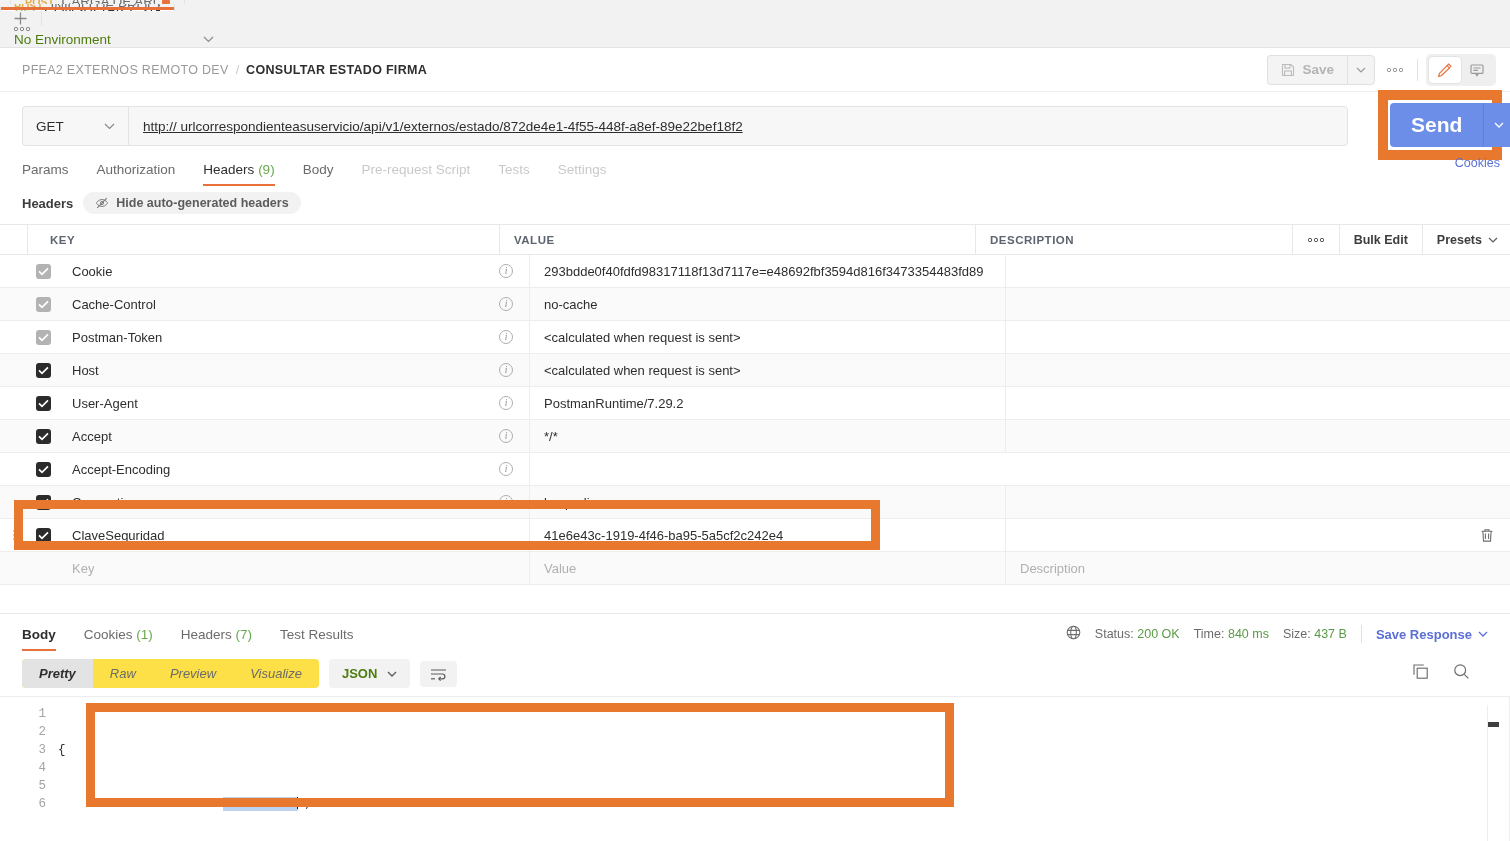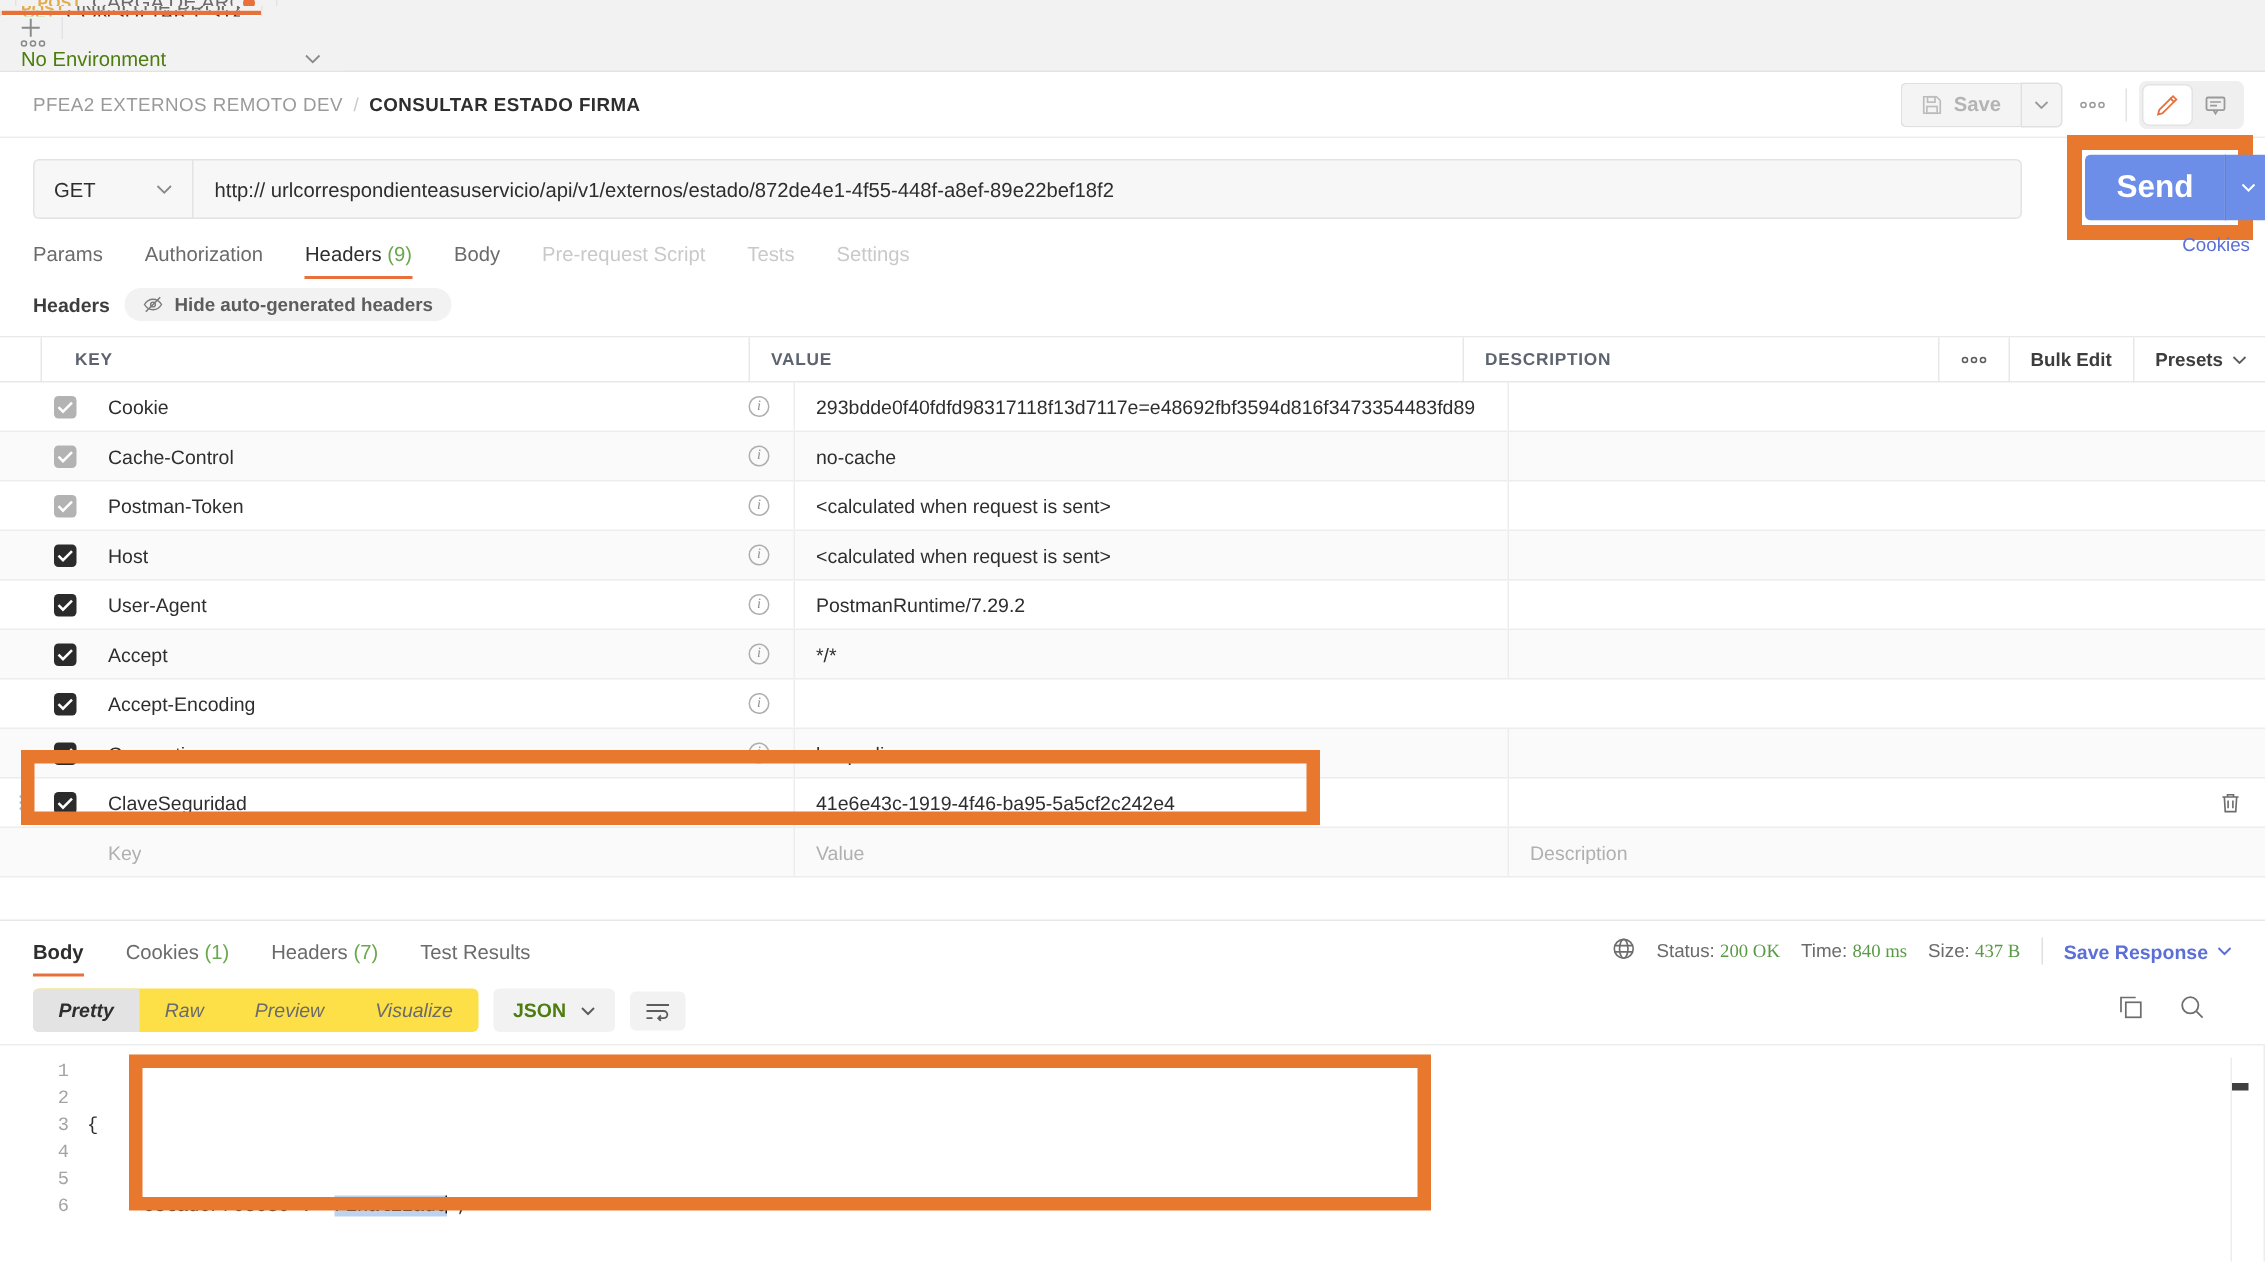--- a/index.html
+++ b/index.html
@@ -113,21 +113,21 @@
   .method-box {
     width: 106px; height: 40px; display: flex; align-items: center;
     justify-content: space-between; padding: 0 13px;
     background: #f7f7f7; border: 1px solid #e3e3e3; border-right: none;
     border-radius: 4px 0 0 4px; font-size: 13.5px; color: #2e2e2e; cursor: pointer;
   }
   .url-box {
     flex: 1; height: 40px; display: flex; align-items: center; padding: 0 14px;
     background: #f7f7f7; border: 1px solid #e3e3e3;
     border-radius: 0 4px 4px 0; font-size: 13.5px; color: #2e2e2e;
-    overflow: hidden; white-space: nowrap; cursor: text;
+    overflow: hidden; white-space: nowrap; cursor: text; text-decoration: underline;
   }
   .send-wrap { width: 140px; position: relative; }
 
   
   .send-hl {
     position: absolute; left: 1378px; top: 90px;
     width: 124px; height: 70px;
     border: 10px solid #e8782d; background: #fff;
     z-index: 30;
   }
@@ -266,21 +266,21 @@
   .rtab.active { color: #2e2e2e; font-weight: bold; }
   .rtab.active:after {
     content:""; position: absolute; left: 0; right: 14px; bottom: 0;
     height: 2px; background: #e8703a;
   }
   .rtab .cnt { color: #6aa84f; font-weight: normal; }
   .resp-status {
     margin-left: auto; display: flex; align-items: center; gap: 14px;
     font-size: 12.5px; color: #6b6b6b;
   }
-  .resp-status .v { color: #5a9a47; font-family: Liberation Serif, serif; }
+  .resp-status .v { color: #5a9a47; }
   .vline { width: 1px; height: 18px; background: #e0e0e0; }
   .savresp { font-size: 13px; color: #5b6fd6; font-weight: bold; cursor: pointer; display:flex; align-items:center; gap:6px; }
 
   .resp-toolbar {
     display: flex; align-items: center; gap: 10px;
     padding: 5px 22px 8px 22px; position: relative;
   }
   .seg { display: flex; background: #fde047; border-radius: 4px; overflow: hidden; font-style: italic; }
   .seg div {
     font-size: 13px; color: #6b6b6b; padding: 7px 17px; cursor: pointer;

